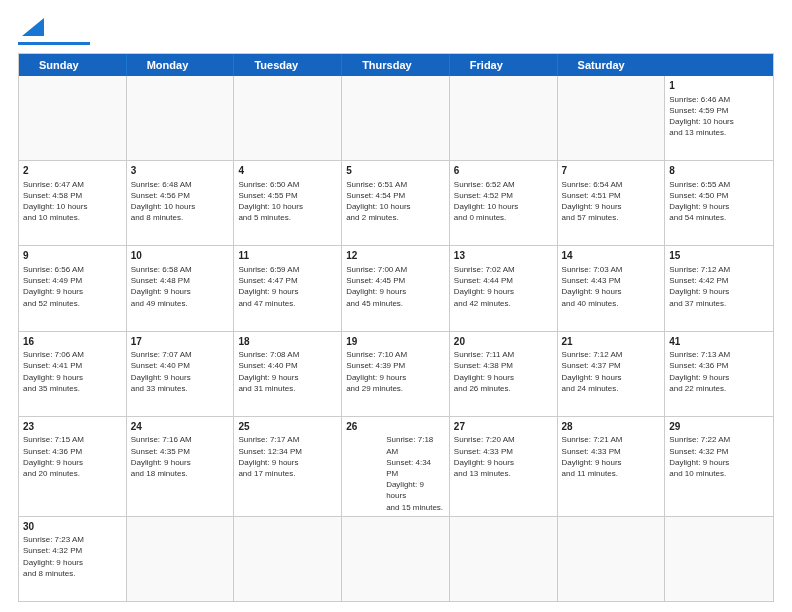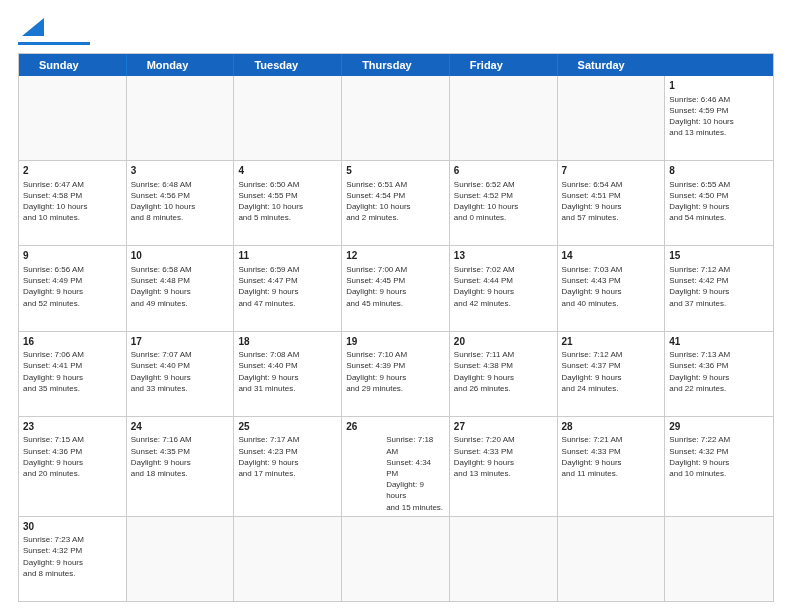--- a/index.html
+++ b/index.html
@@ -310,21 +310,21 @@
           <div class="day-cell">
             <span class="day-num">24</span>
             <div class="day-info" style="white-space: pre-line;">Sunrise: 7:16 AM
 Sunset: 4:35 PM
 Daylight: 9 hours
 and 18 minutes.</div>
           </div>
           <div class="day-cell">
             <span class="day-num">25</span>
             <div class="day-info" style="white-space: pre-line;">Sunrise: 7:17 AM
-Sunset: 4:23 PM
+Sunset: 12:34 PM
 Daylight: 9 hours
 and 17 minutes.</div>
           </div>
           <div class="day-cell">
             <span class="day-num">26</span>
             <div class="day-info" style="white-space: pre-line; margin-left: 40px;">Sunrise: 7:18 AM
 Sunset: 4:34 PM
 Daylight: 9 hours
 and 15 minutes.</div>
           </div>

